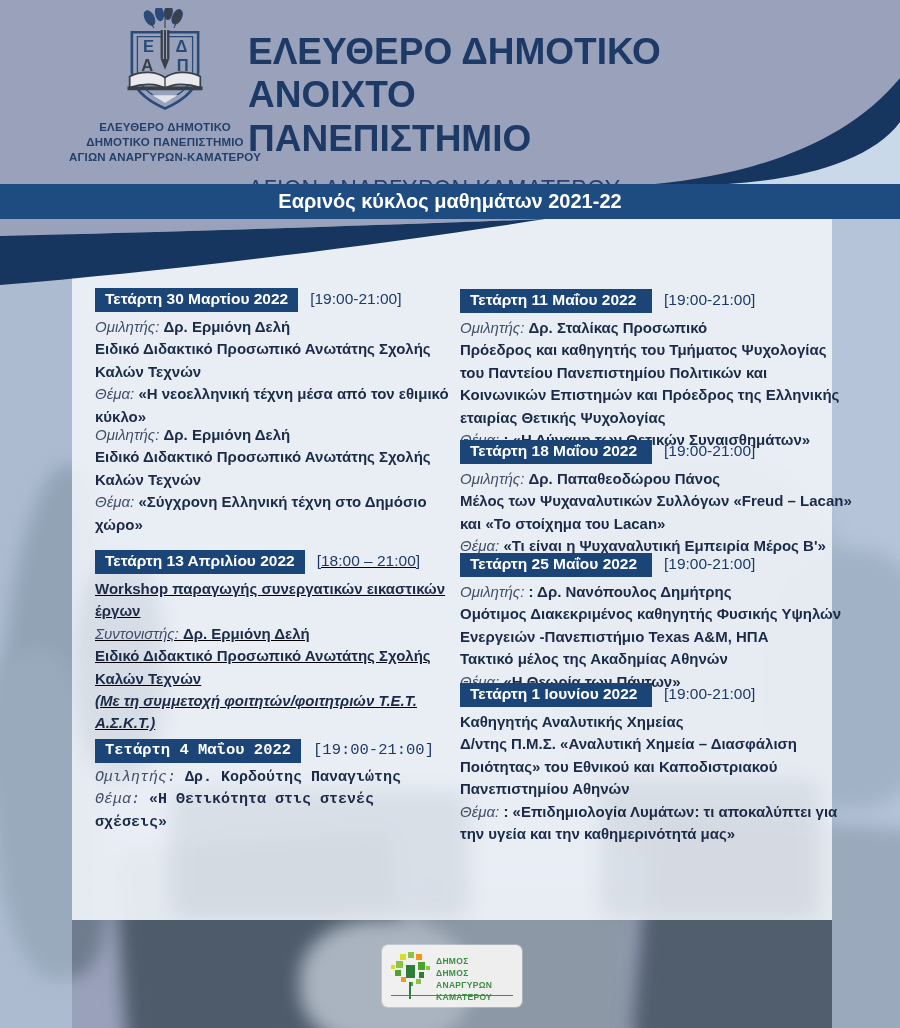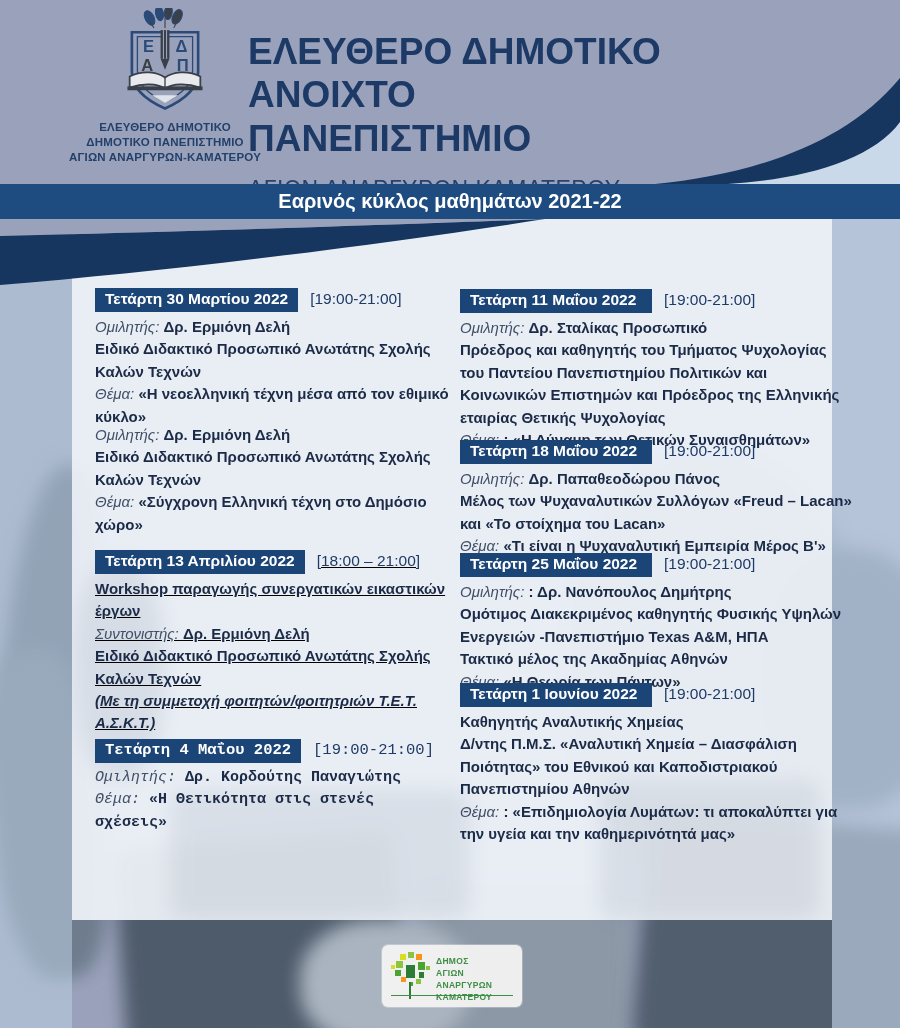--- a/index.html
+++ b/index.html
@@ -230,19 +230,19 @@
       <rect x="33" y="23" width="5" height="6" fill="#2e7d36"></rect>
       <rect x="15" y="28" width="5" height="5" fill="#f7941d"></rect>
       <rect x="30" y="30" width="5" height="5" fill="#8bc53f"></rect>
       <rect x="5" y="16" width="4" height="4" fill="#d7df23"></rect>
       <rect x="40" y="17" width="4" height="4" fill="#8bc53f"></rect>
       <rect x="23" y="33" width="4" height="4" fill="#4ca32f"></rect>
       <line x1="24" y1="33" x2="24" y2="50" stroke="#2e7d36" stroke-width="2"></line>
     </svg>
     <div class="muni-text">
       <div>ΔΗΜΟΣ</div>
-      <div>ΑΓΙΩΝ ΑΝΑΡΓΥΡΩΝ</div>
+      <div>ΔΗΜΟΣ ΑΝΑΡΓΥΡΩΝ</div>
       <div>ΚΑΜΑΤΕΡΟΥ</div>
     </div>
     <div class="muni-rule"></div>
   </div>
 
 </div>
 
 </body></html>

